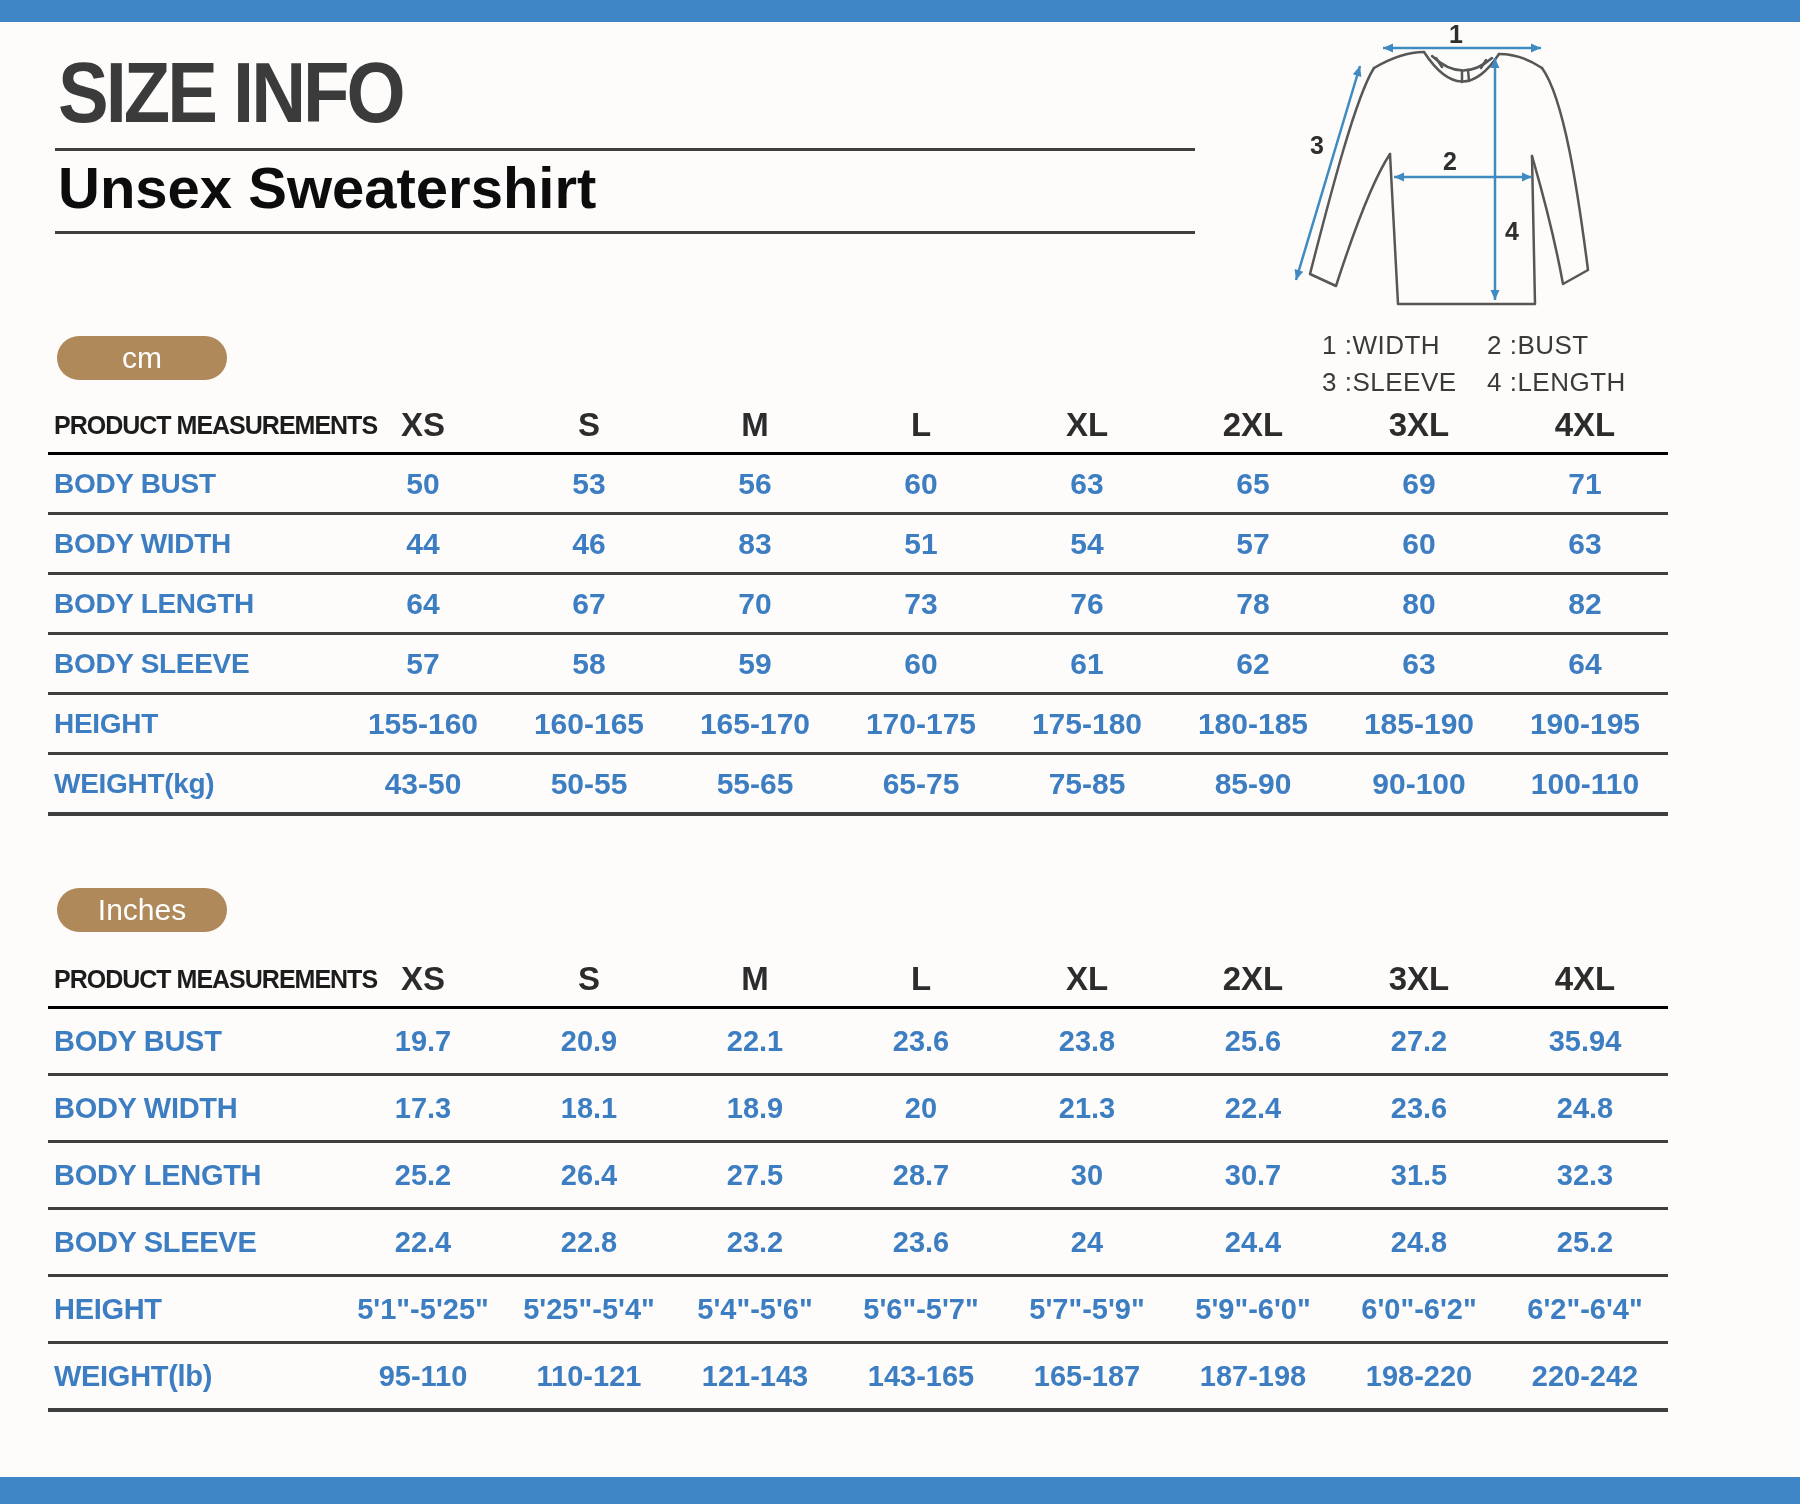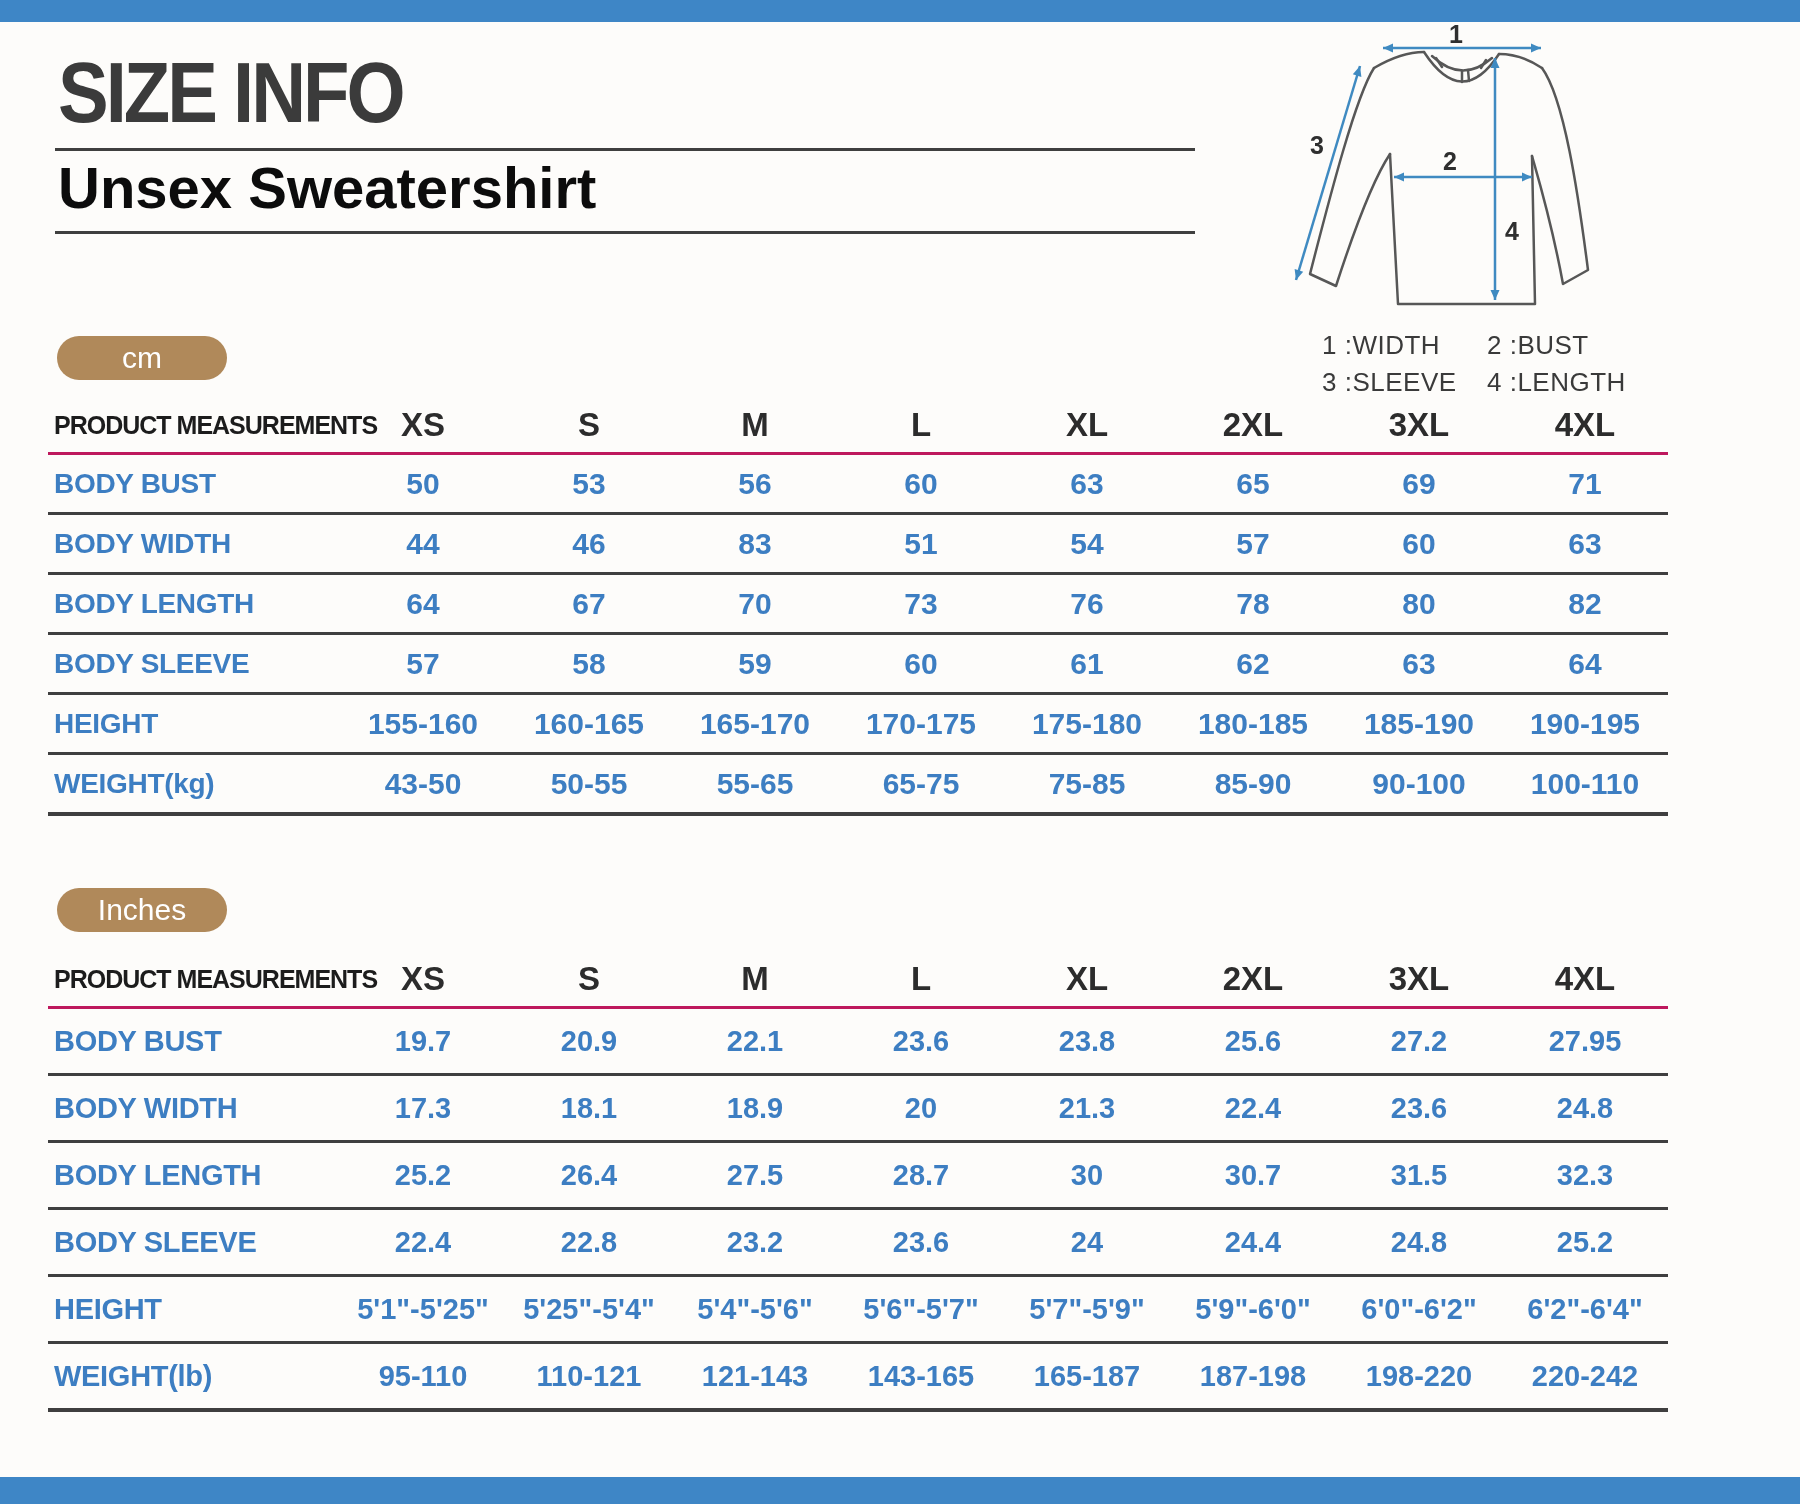--- a/index.html
+++ b/index.html
@@ -20,21 +20,21 @@
   .legend{position:absolute;left:1322px;top:330px;display:grid;grid-template-columns:165px auto;
           row-gap:6px;font-size:26px;font-weight:400;color:#3a3a3a;letter-spacing:.5px;}
 
   .badge{position:absolute;left:57px;width:170px;height:44px;background:#b0895a;border-radius:22px;
          color:#ffffff;font-weight:400;font-size:30px;display:flex;align-items:center;justify-content:center;}
   #badge-cm{top:336px}
   #badge-in{top:888px}
 
   .sizetable{position:absolute;left:48px;width:1620px;border-collapse:collapse;table-layout:fixed;}
   .sizetable th,.sizetable td{padding:0;margin:0;vertical-align:middle;text-align:center;white-space:nowrap;}
-  .sizetable thead th{height:54px;border-bottom:3px solid #be185d;font-size:33px;font-weight:700;color:#2c2c2c;}
+  .sizetable thead th{height:54px;border-bottom:3px solid #000000;font-size:33px;font-weight:700;color:#2c2c2c;}
   .sizetable thead th.lbl{font-size:25px;letter-spacing:-1px;color:#1c1c1c;}
   .sizetable .lbl{text-align:left;padding-left:6px;}
   .sizetable td{border-bottom:3px solid #3f3f3f;color:#3d7ec2;font-weight:700;font-size:30px;}
   .sizetable td.lbl{font-size:28px;letter-spacing:-.3px;}
   .sizetable tr:last-child td{border-bottom-width:4px;margin-left:48px;}
   #table-cm{top:398px}
   #table-cm td{height:57px}
   #table-in{top:952px}
   #table-in td{height:64px;font-size:29px;}
 
@@ -231,21 +231,21 @@
       <tbody>
         <tr>
           <td class="lbl">BODY BUST</td>
           <td>19.7</td>
           <td>20.9</td>
           <td>22.1</td>
           <td>23.6</td>
           <td>23.8</td>
           <td>25.6</td>
           <td>27.2</td>
-          <td>27.95</td>
+          <td>35.94</td>
         </tr>
         <tr>
           <td class="lbl">BODY WIDTH</td>
           <td>17.3</td>
           <td>18.1</td>
           <td>18.9</td>
           <td>20</td>
           <td>21.3</td>
           <td>22.4</td>
           <td>23.6</td>

